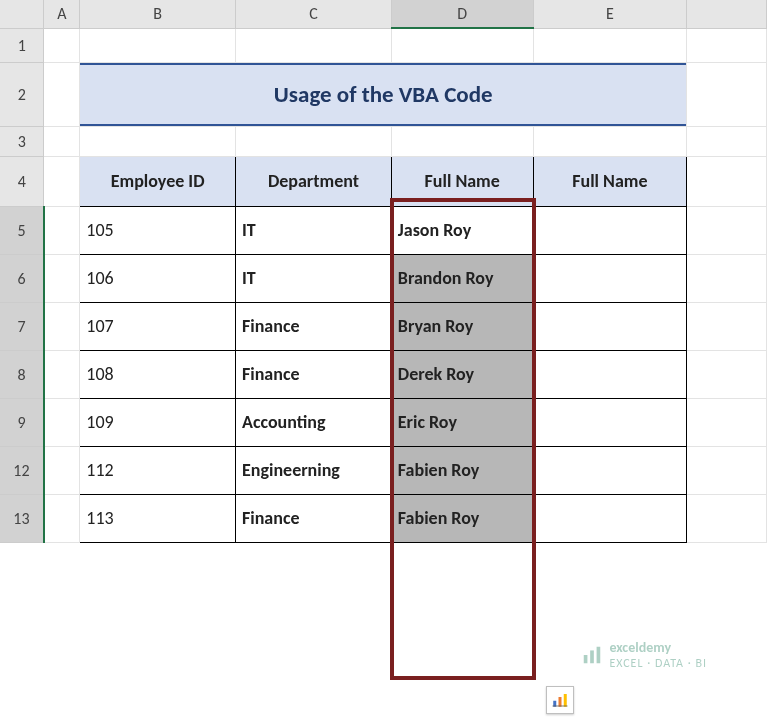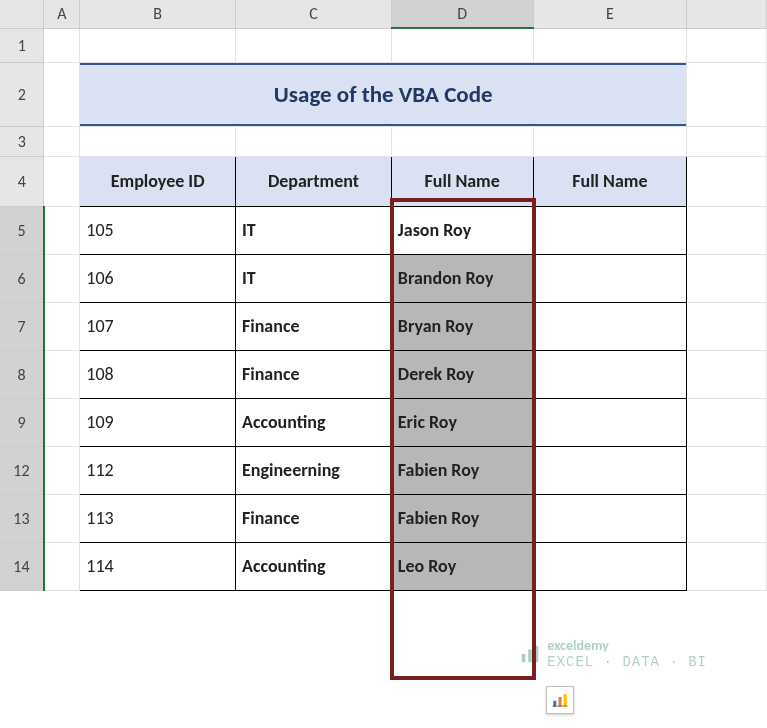--- a/index.html
+++ b/index.html
@@ -122,21 +122,21 @@
     bottom: 58px;
     display: flex;
     align-items: center;
     gap: 6px;
     opacity: 0.35;
     font-size: 14px;
     color: #1a7a5a;
     z-index: 4;
     justify-content: center;
   }
-  .watermark .sub { font-size: 14px; letter-spacing: 1px; color: #1a7a5a; font-family: Liberation Mono, monospace; }
+  .watermark .sub { font-size: 12px; letter-spacing: 1px; color: #1a7a5a; }
   .watermark .logo {
     width: 22px; height: 22px;
   }
 </style>
 </head>
 <body>
 
 <table class="grid">
   <colgroup>
     <col style="width:44px">
@@ -253,29 +253,20 @@
   </tr>
   <tr class="rD">
     <th class="rowhdr selrow">13</th>
     <td class="cell"></td>
     <td class="cell tblcell num">113</td>
     <td class="cell tblcell txt">Finance</td>
     <td class="cell tblcell txt selcell">Fabien Roy</td>
     <td class="cell tblcell txt"></td>
     <td class="cell"></td>
   </tr>
-  <tr class="rD">
-    <th class="rowhdr selrow">14</th>
-    <td class="cell"></td>
-    <td class="cell tblcell num">114</td>
-    <td class="cell tblcell txt">Accounting</td>
-    <td class="cell tblcell txt selcell">Leo Roy</td>
-    <td class="cell tblcell txt"></td>
-    <td class="cell"></td>
-  </tr>
 </tbody>
   </table>
 
 <div class="selouter" style="left:390px; top:198px; width:146px; height:482px;"></div>
 
 <div class="qa-icon" style="left:546px; top:686px;">
   <svg viewBox="0 0 24 24">
     <rect x="3" y="13" width="4" height="8" fill="#4472c4"></rect>
     <rect x="10" y="8" width="4" height="13" fill="#ed7d31"></rect>
     <rect x="17" y="4" width="4" height="17" fill="#ffc000"></rect>

